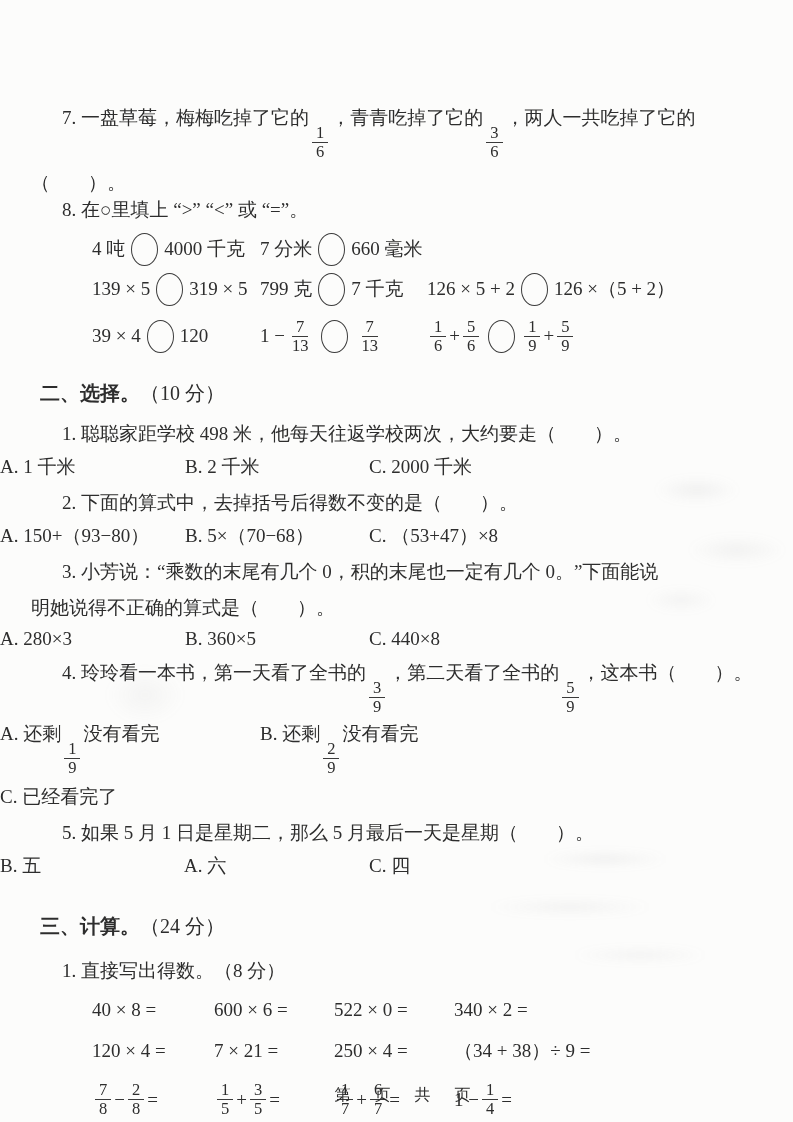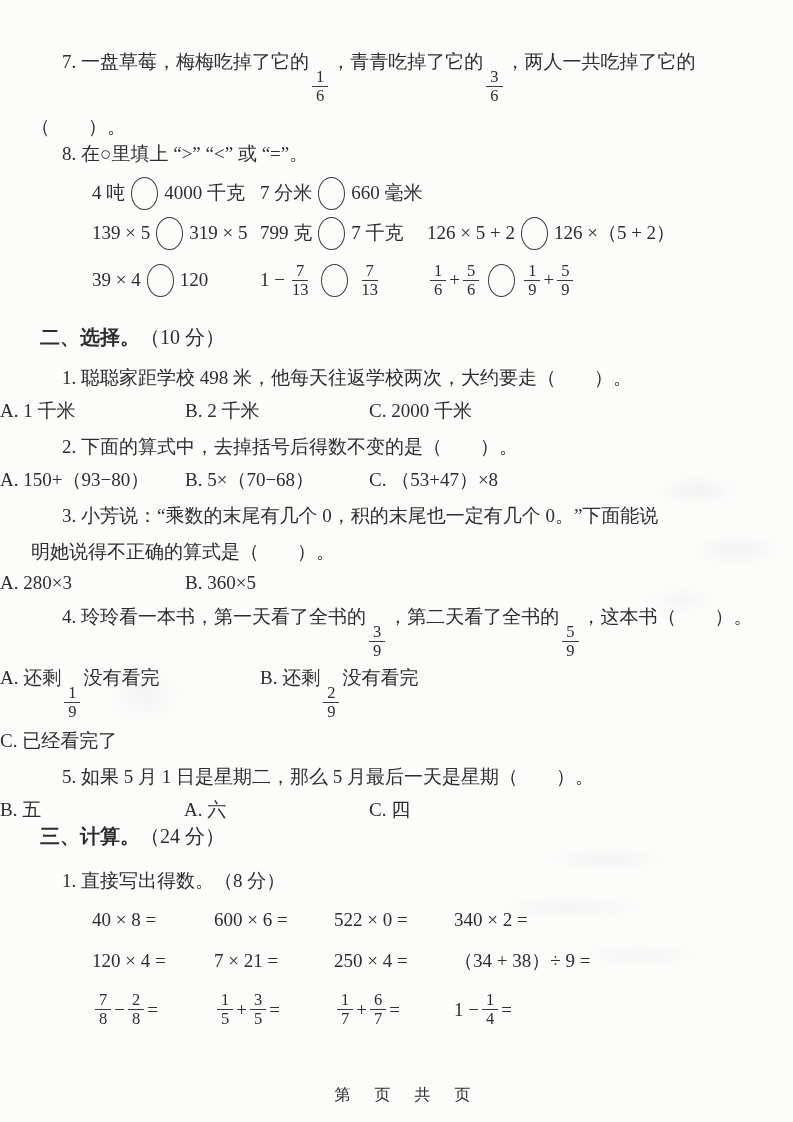--- a/index.html
+++ b/index.html
@@ -5,21 +5,21 @@
   html,body{margin:0;padding:0;background:#ffffff;}
   .page{
     position:relative;
     width:793px;height:1122px;
     background:#fcfcfb;
     font-family:"Liberation Serif","DejaVu Serif",serif;
     color:#2d2d2d;
     font-size:19px;
     overflow:hidden;
     box-sizing:border-box;
-    padding-top:48px;
+    padding-top:104px;
   }
   .line{line-height:27px;}
   .item{margin-left:62px;}
   .cont{margin-left:31px;}
   .sec{margin-left:40px;font-size:20px;}
   .sec .bold{font-weight:700;}
   
   .q7l1{margin-right:20px;}
   .q7l2{margin-top:8px;}
   .q8h{}
@@ -42,21 +42,21 @@
   
   .frac{
     display:inline-flex;flex-direction:column;align-items:center;
     line-height:1.1;font-size:16.5px;margin:0 3px;
     vertical-align:-0.85em;
   }
   .frac .fn{display:block;padding:0 4px;border-bottom:1.4px solid #3a3a3a;}
   .frac .fd{display:block;padding:0 4px;}
   
   .s2{margin-top:17px;}
-  .s3{}
+  .s3{margin-top:34px;}
   .stem{margin-top:9px;}
   .stem-first{margin-top:13px;}
   .opts{display:flex;margin-top:7px;align-items:flex-start;}
   .opt{display:block;}
   .opt-a{width:185px;}
   .opt-b{width:184px;}
   .opt-c{flex:1;}
   .opts.q4ab .opt-a{width:260px;}
   .opts.tallopts{margin-top:4px;}
   .sub1{margin-top:17px;}
@@ -160,20 +160,21 @@
     <span class="opt opt-a">A. 150+（93−80）</span>
     <span class="opt opt-b">B. 5×（70−68）</span>
     <span class="opt opt-c">C. （53+47）×8</span>
   </div>
 
   <div class="line item stem">3. 小芳说：“乘数的末尾有几个 0，积的末尾也一定有几个 0。”下面能说</div>
   <div class="line cont stem">明她说得不正确的算式是（　　）。</div>
   <div class="opts">
     <span class="opt opt-a">A. 280×3</span>
     <span class="opt opt-b">B. 360×5</span>
+    <span class="opt opt-c">C. 440×8</span>
   </div>
 
   <div class="line item stem">4. 玲玲看一本书，第一天看了全书的<span class="frac">
         <span class="fn">3</span>
         <span class="fd">9</span>
       </span>，第二天看了全书的<span class="frac">
         <span class="fn">5</span>
         <span class="fd">9</span>
       </span>，这本书（　　）。</div>
   <div class="opts q4ab tallopts">

